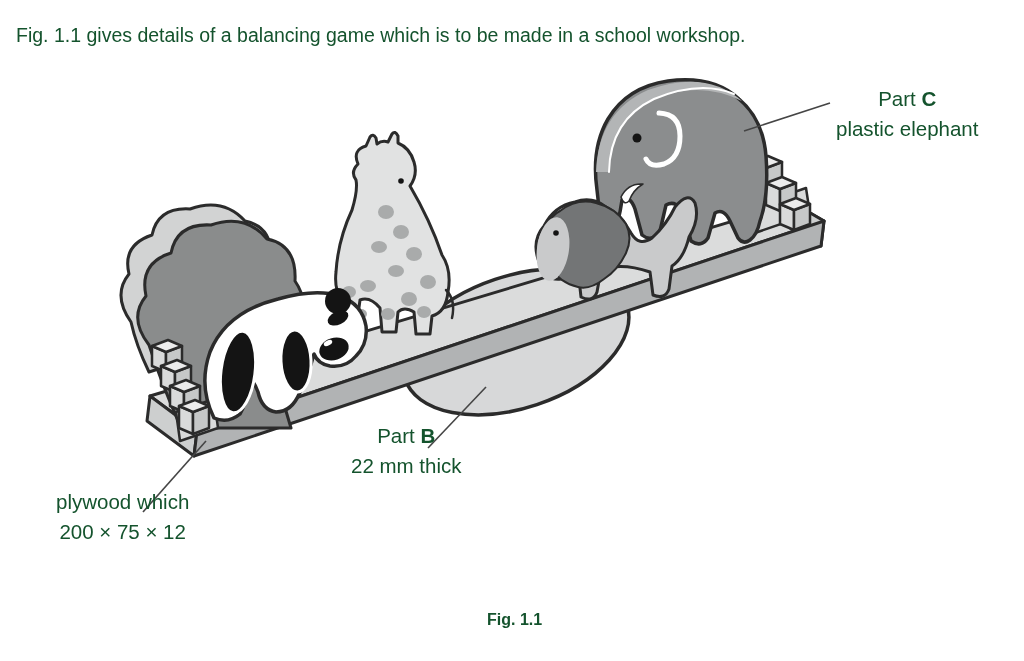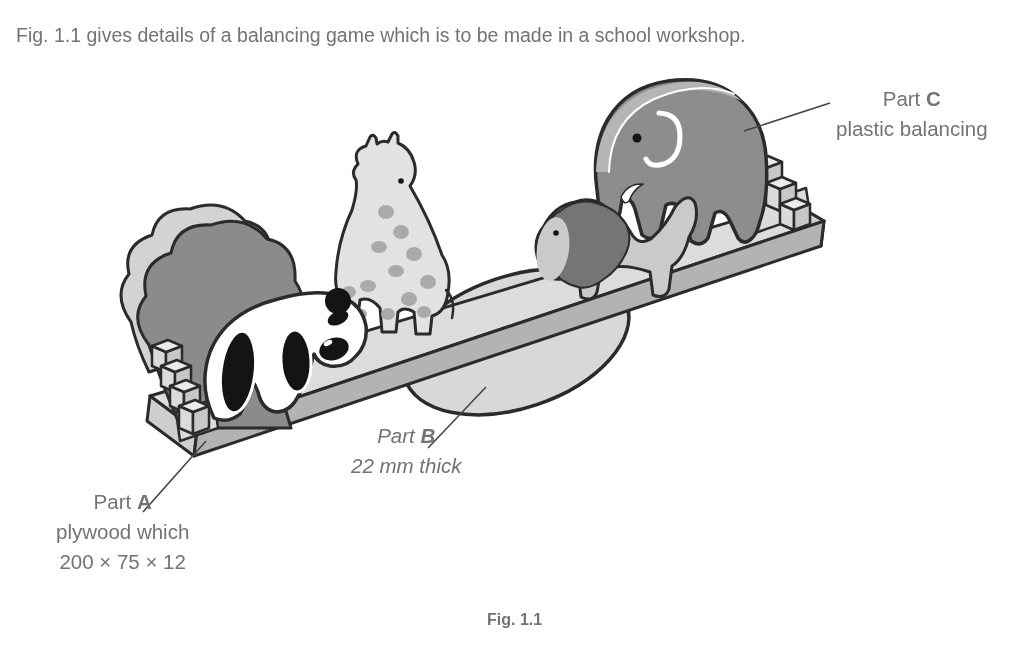--- a/index.html
+++ b/index.html
@@ -1,18 +1,18 @@
 <!DOCTYPE html>
 <html><head>
 <meta charset="utf-8">
 <style>
   html,body{margin:0;padding:0;background:#ffffff;}
   .page{
     position:relative;width:1024px;height:661px;background:#ffffff;overflow:hidden;
-    font-family:"Liberation Sans", sans-serif;color:#737373;
+    font-family:"Liberation Sans", sans-serif;color:#14532d;
   }
   .intro{position:absolute;left:16px;top:24px;font-size:19.5px;margin:0;white-space:nowrap;}
   .figure-area{position:absolute;left:0;top:0;width:1024px;height:661px;}
   .figure-area svg{position:absolute;left:0;top:0;}
   .lbl{position:absolute;font-size:20.5px;line-height:30px;white-space:nowrap;text-align:center;}
   .lbl b{font-weight:700;}
   .caption{position:absolute;left:487px;top:611px;font-size:16px;font-weight:700;margin:0;white-space:nowrap;}
 </style>
 </head>
 <body>
@@ -133,30 +133,29 @@
 
       <g stroke-width="1.6" stroke="#454545">
         <line x1="143" y1="512" x2="206" y2="441"></line>
         <line x1="428" y1="448" x2="486" y2="387"></line>
         <line x1="744" y1="131" x2="830" y2="103"></line>
       </g>
     </svg>
 
     <div class="lbl" style="left:836px;top:84px;">
       <div><span>Part</span> <b>C</b></div>
-      <div>plastic balancing</div>
+      <div>plastic elephant</div>
     </div>
 
-    <div class="lbl" style="left:351px;top:421px;font-style:italic;">
+    <div class="lbl" style="left:351px;top:421px;">
       <div><span>Part</span> <b>B</b></div>
       <div>22 mm thick</div>
     </div>
 
     <div class="lbl" style="left:56px;top:487px;">
-      <div><span>Part</span> <b>A</b></div>
       <div>plywood which</div>
       <div>200 × 75 × 12</div>
     </div>
   </div>
 
   <p class="caption">Fig. 1.1</p>
 
 </div>
 
 </body></html>

